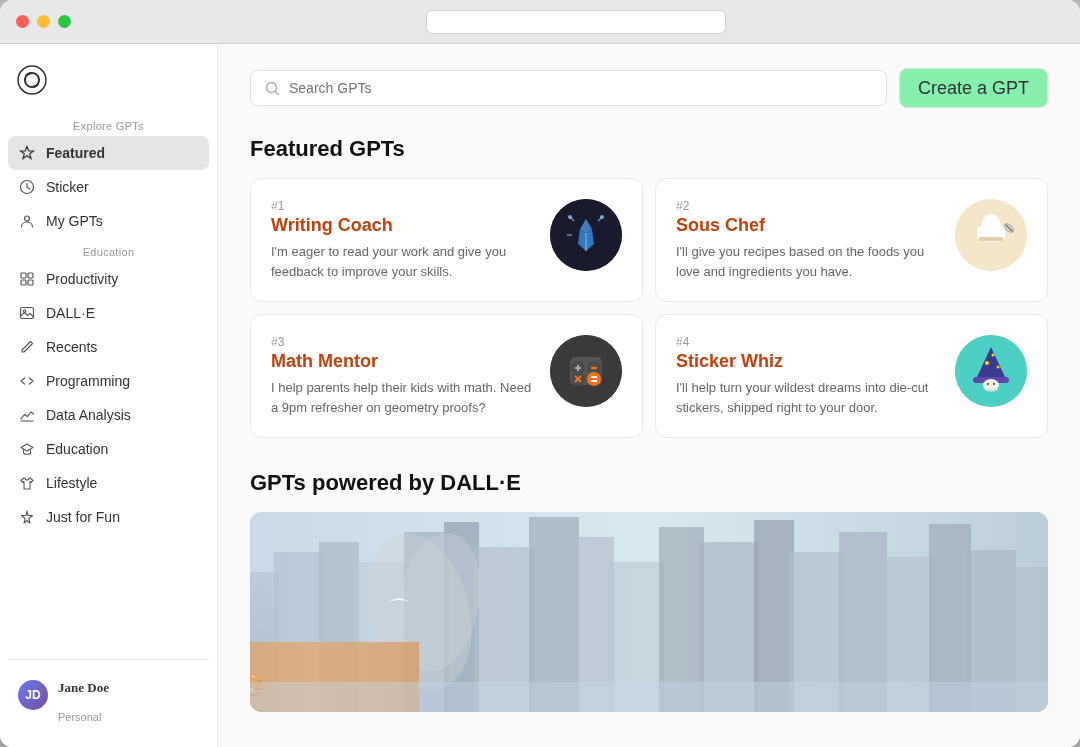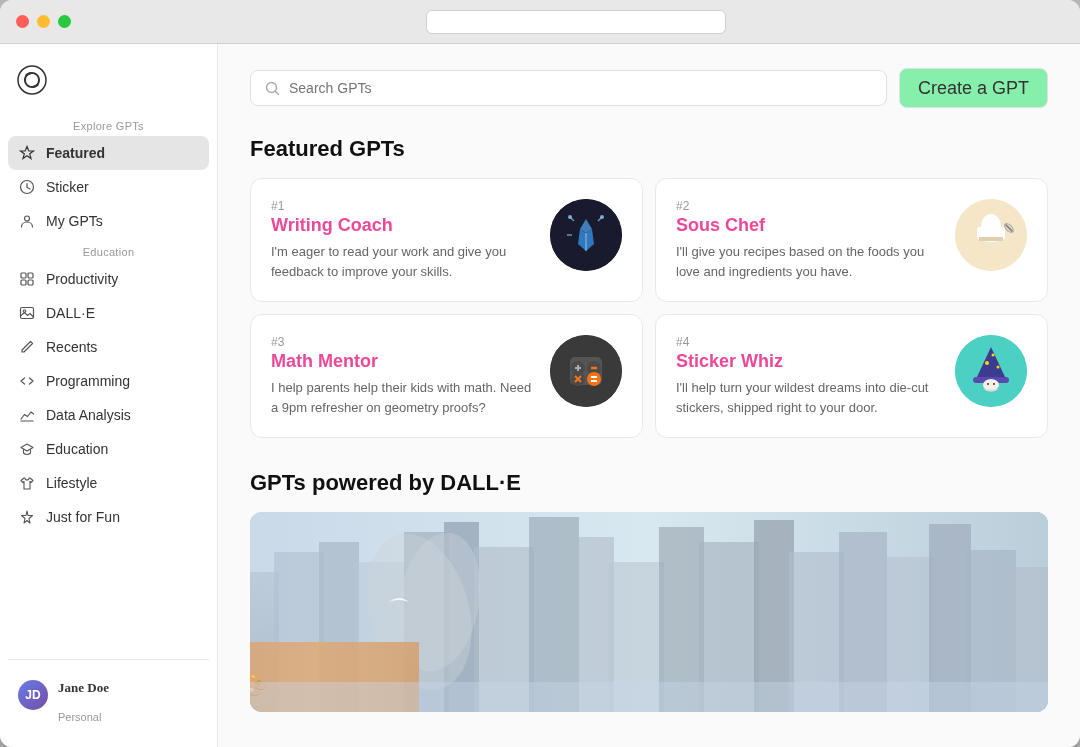--- a/index.html
+++ b/index.html
@@ -214,21 +214,21 @@
     }
     .gpt-card-text { flex: 1; }
     .gpt-rank {
       font-size: 12px;
       color: #999;
       margin-bottom: 2px;
     }
     .gpt-name {
       font-size: 18px;
       font-weight: 700;
-      color: #ec4899;
+      color: #c2410c;
       margin-bottom: 6px;
     }
     .gpt-desc {
       font-size: 13px;
       color: #666;
       line-height: 1.5;
     }
     .gpt-img {
       width: 72px;
       height: 72px;

